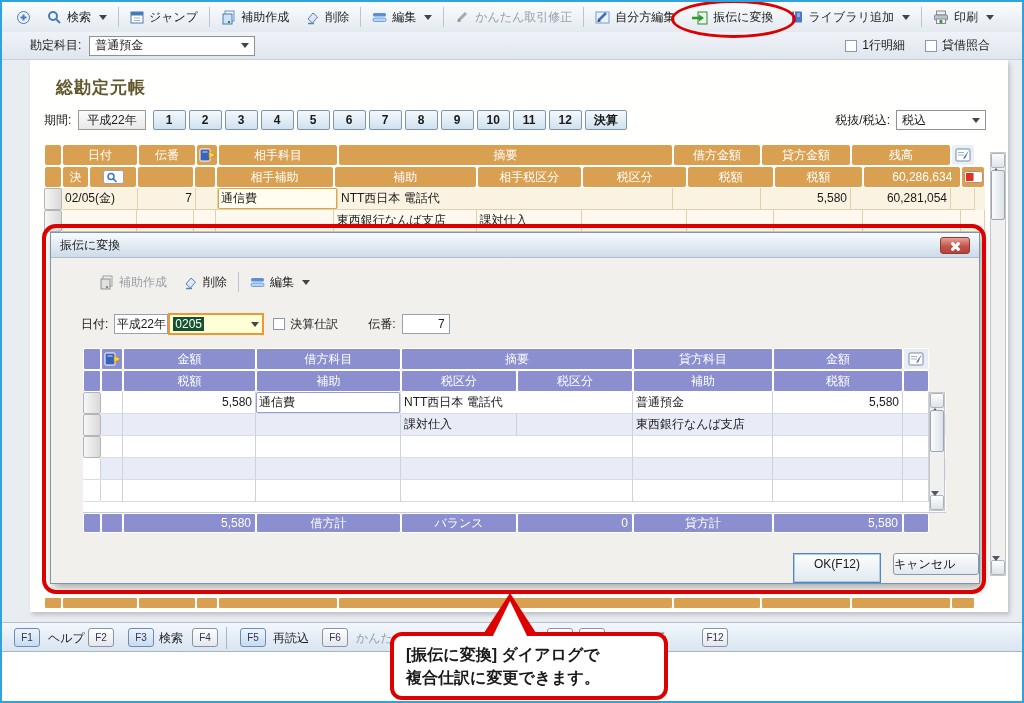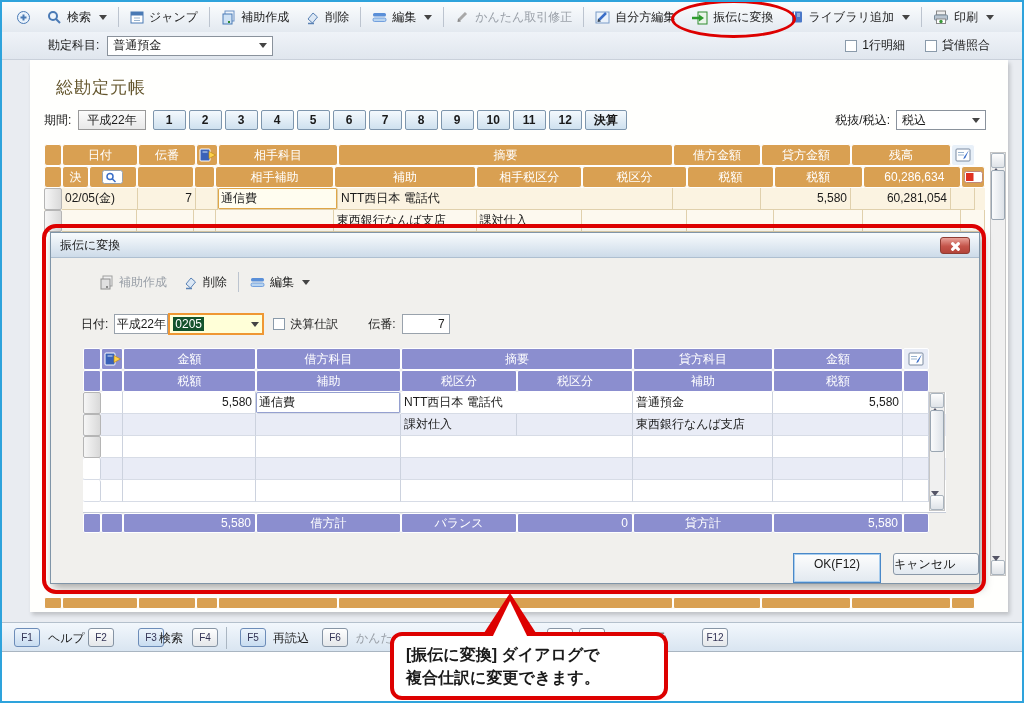--- a/index.html
+++ b/index.html
@@ -13,39 +13,39 @@
 .tbtn.dis{color:#9aa0a8}
 .tsep{width:1px;height:20px;background:#bcc4cf;margin:0 3px}
 .arr{width:0;height:0;border-left:4px solid transparent;border-right:4px solid transparent;border-top:5px solid #444;display:inline-block;margin-left:3px}
 .convert{position:relative}
 .oval{position:absolute;left:-12px;right:-14px;top:-6px;bottom:-9px;border:3px solid #dd0000;border-radius:50%;pointer-events:none;z-index:40}
 .combo{display:flex;align-items:center;background:#fff;border:1px solid #8a929c;height:20px;padding:0 5px}
 .combo .arr{margin-left:auto}
 .chk{display:flex;align-items:center;gap:5px}
 .chkbox{width:12px;height:12px;background:#fff;border:1px solid #8a9aaa;display:inline-block}
 .acc-combo{width:166px;margin-left:8px}
-.tb2-label{margin-left:46px}
+.tb2-label{margin-left:28px}
 .tb2-checks{margin-left:auto;display:flex;gap:20px;margin-right:32px}
 
 
 .content{position:absolute;left:0;top:58px;right:0;height:562px;background:#e9ecf1}
 .panel{position:absolute;left:28px;top:0;width:978px;height:552px;background:#fffffd;box-shadow:2px 3px 4px rgba(0,0,0,.18)}
-.lg-title{position:absolute;left:26px;top:16px;font-size:17px;font-weight:normal;color:#63552c;letter-spacing:1px}
+.lg-title{position:absolute;left:26px;top:16px;font-size:17px;font-weight:bold;color:#63552c;letter-spacing:1px}
 .period{position:absolute;left:14px;top:50px;display:flex;align-items:center;gap:3px}
 .btn-year{height:20px;padding:0 8px;background:linear-gradient(#fcfcfc,#e8e8e8);border:1px solid #999;line-height:18px;margin:0 4px}
 .btn-m{width:33px;height:20px;background:linear-gradient(#f4f9fd,#cfe1ef);border:1px solid #7e96ad;border-radius:2px;font-weight:bold;text-align:center;line-height:18px}
 .btn-m.kessan{width:42px}
 .taxmode{position:absolute;right:22px;top:50px;display:flex;align-items:center;gap:6px}
 .taxmode .combo{width:90px}
 
 
 .mtable{position:absolute;left:14px;top:84px;width:941px}
 .mrow{display:flex}
 .mh{background:#d9a052;color:#fff;height:22px;line-height:20px;border:1px solid #fff;border-radius:3px;text-align:center;overflow:hidden;white-space:nowrap;display:flex;align-items:center;justify-content:center}
-.mh.num{justify-content:flex-end;padding-right:16px}
+.mh.num{justify-content:flex-end;padding-right:8px}
 .mh.lite{background:#e8f0f8}
 .mb{height:22px;line-height:21px;border-right:1px solid #e0d0ac;border-bottom:1px solid #e0d0ac;overflow:hidden;white-space:nowrap;padding:0 3px}
 .mb.num{text-align:right}
 .mb.focus{background:#fffdf0;box-shadow:inset 0 0 0 1px #dfa648;border-radius:2px}
 .mrow.r1{background:#fbf3e1}
 .mrow.r2{background:#fdf9ef}
 .msel{width:18px;height:22px;background:linear-gradient(90deg,#f6f6f6,#d9d9d9);border:1px solid #b5b5b5;border-radius:2px}
 .w18{width:18px}.w76{width:76px}.w28{width:28px}.w48{width:48px}.w58{width:58px}.w22{width:22px}
 .w130{width:120px}.w335{width:335px}.w145{width:145px}.w95{width:107px}.w88{width:88px}
 .w90{width:90px}.w100{width:100px}.w24{width:24px}
@@ -382,21 +382,21 @@
         <span class="sb-thumb" style="top:17px;height:50px"><span class="grip"></span></span>
         <span class="sb-btn sb-down"><span class="tri-down"></span></span>
       </div>
     </div>
   </div>
 
   <div class="fnbar">
     <span class="fk blue" style="left:12px">F1</span>
     <span class="flabel" style="left:46px">ヘルプ</span>
     <span class="fk" style="left:86px">F2</span>
-    <span class="fk blue" style="left:136px">F3</span>
+    <span class="fk blue" style="left:126px">F3</span>
     <span class="flabel" style="left:157px">検索</span>
     <span class="fk" style="left:190px">F4</span>
     <span class="fdiv"></span>
     <span class="fk blue" style="left:238px">F5</span>
     <span class="flabel" style="left:271px">再読込</span>
     <span class="fk" style="left:320px">F6</span>
     <span class="flabel dis" style="left:354px">かんたん取引修正</span>
     <span class="fk" style="left:545px"></span>
     <span class="fk" style="left:577px"></span>
     <span class="flabel" style="left:616px">画面表示</span>

